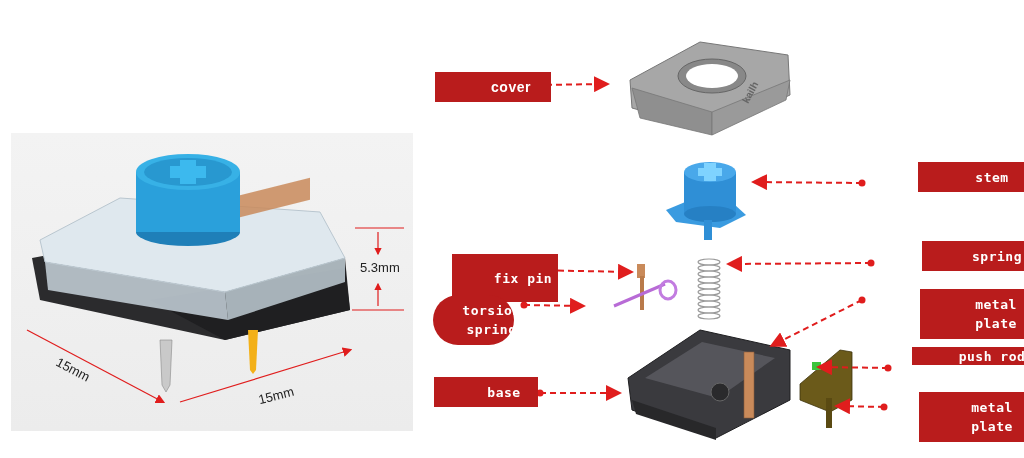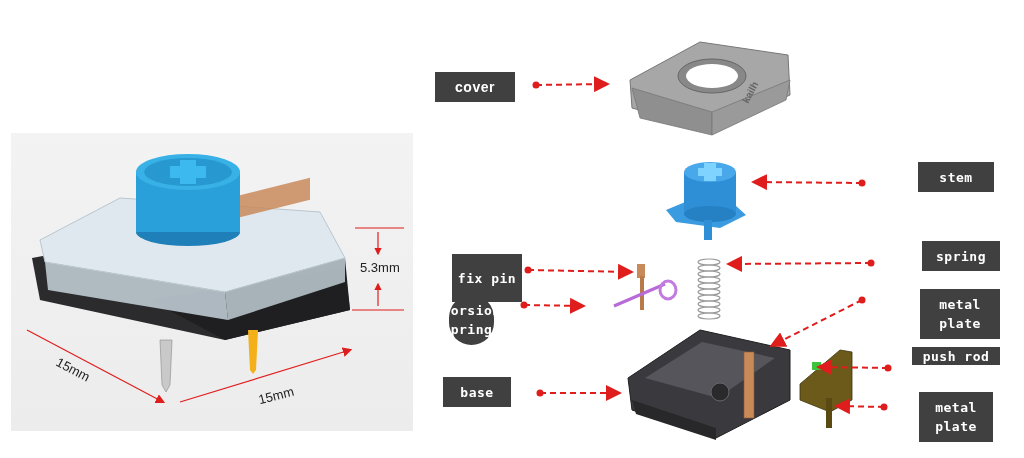--- a/index.html
+++ b/index.html
@@ -6,24 +6,24 @@
   body {
     width: 1024px; height: 458px; position: relative; overflow: hidden;
     background: #ffffff;
     font-family: "DejaVu Sans Mono", "Liberation Mono", monospace;
   }
   .photo-panel {
     position: absolute; left: 11px; top: 133px; width: 402px; height: 298px;
     background: linear-gradient(180deg, #f3f3f3 0%, #ececec 100%);
   }
   .label {
-    position: absolute; background: #404040; color: #ffffff;
+    position: absolute; background: #b91c1c; color: #ffffff;
     font-weight: bold; font-size: 13px; line-height: 19px;
-    display: flex; align-items: center; justify-content: center; text-align: left;
-    white-space: pre-line; letter-spacing: 0.5px;
+    display: flex; align-items: center; justify-content: center; text-align: center;
+    white-space: pre-line; letter-spacing: 0.5px; padding-left: 36px;
   }
   .label.sans { font-family: "Liberation Sans", "DejaVu Sans", sans-serif; font-size: 14px; }
   svg { position: absolute; left: 0; top: 0; }
   .dim-text {
     position: absolute; font-family: "Liberation Sans", "DejaVu Sans", sans-serif;
     font-size: 13px; color: #222;
   }
 </style>
 </head>
 <body>
@@ -154,20 +154,20 @@
 </svg>
 
 <div class="dim-text" style="left:360px; top:260px;text-align:center;">5.3mm</div>
 <div class="dim-text" style="left:55px; top:362px; transform:rotate(28deg);">15mm</div>
 <div class="dim-text" style="left:258px; top:388px; transform:rotate(-14deg);">15mm</div>
 
 <div class="label sans" style="left:435px; top:72px; width:80px; height:30px;">cover</div>
 <div class="label" style="left:918px; top:162px; width:76px; height:30px;">stem</div>
 <div class="label" style="left:452px; top:254px; width:70px; height:48px;">fix pin</div>
 <div class="label" style="left:922px; top:241px; width:78px; height:30px;">spring</div>
-<div class="label" style="left:449px; top:295px; width:45px; height:50px;border-radius:25px;">torsion
+<div class="label" style="left:433px; top:295px; width:45px; height:50px;border-radius:25px;">torsion
 spring</div>
 <div class="label" style="left:920px; top:289px; width:80px; height:50px;">metal
 plate</div>
 <div class="label" style="left:912px; top:347px; width:88px; height:18px;">push rod</div>
-<div class="label" style="left:434px; top:377px; width:68px; height:30px;margin-left:9px;">base</div>
+<div class="label" style="left:434px; top:377px; width:68px; height:30px;">base</div>
 <div class="label" style="left:919px; top:392px; width:74px; height:50px;">metal
 plate</div>
 
 </body></html>

